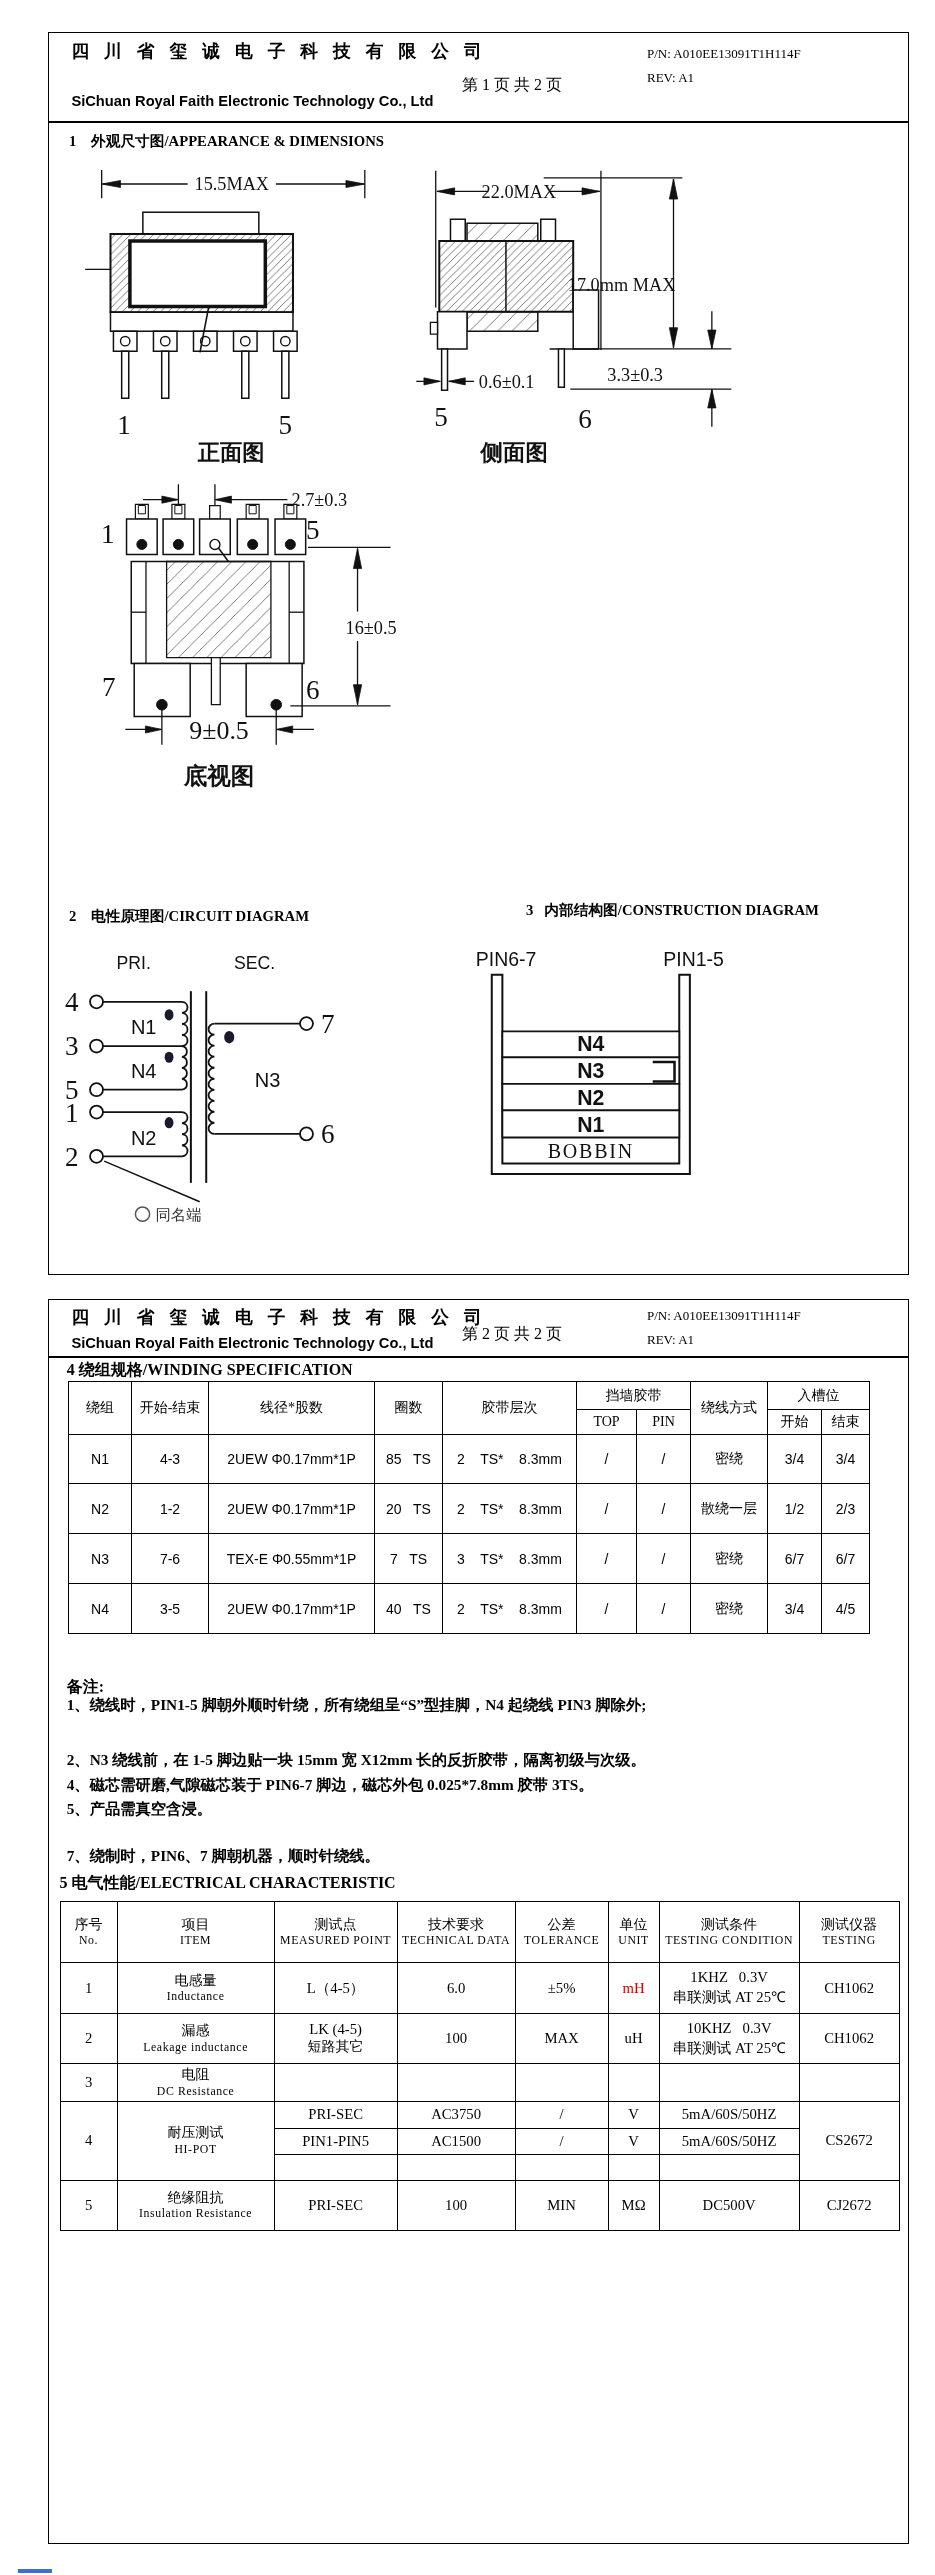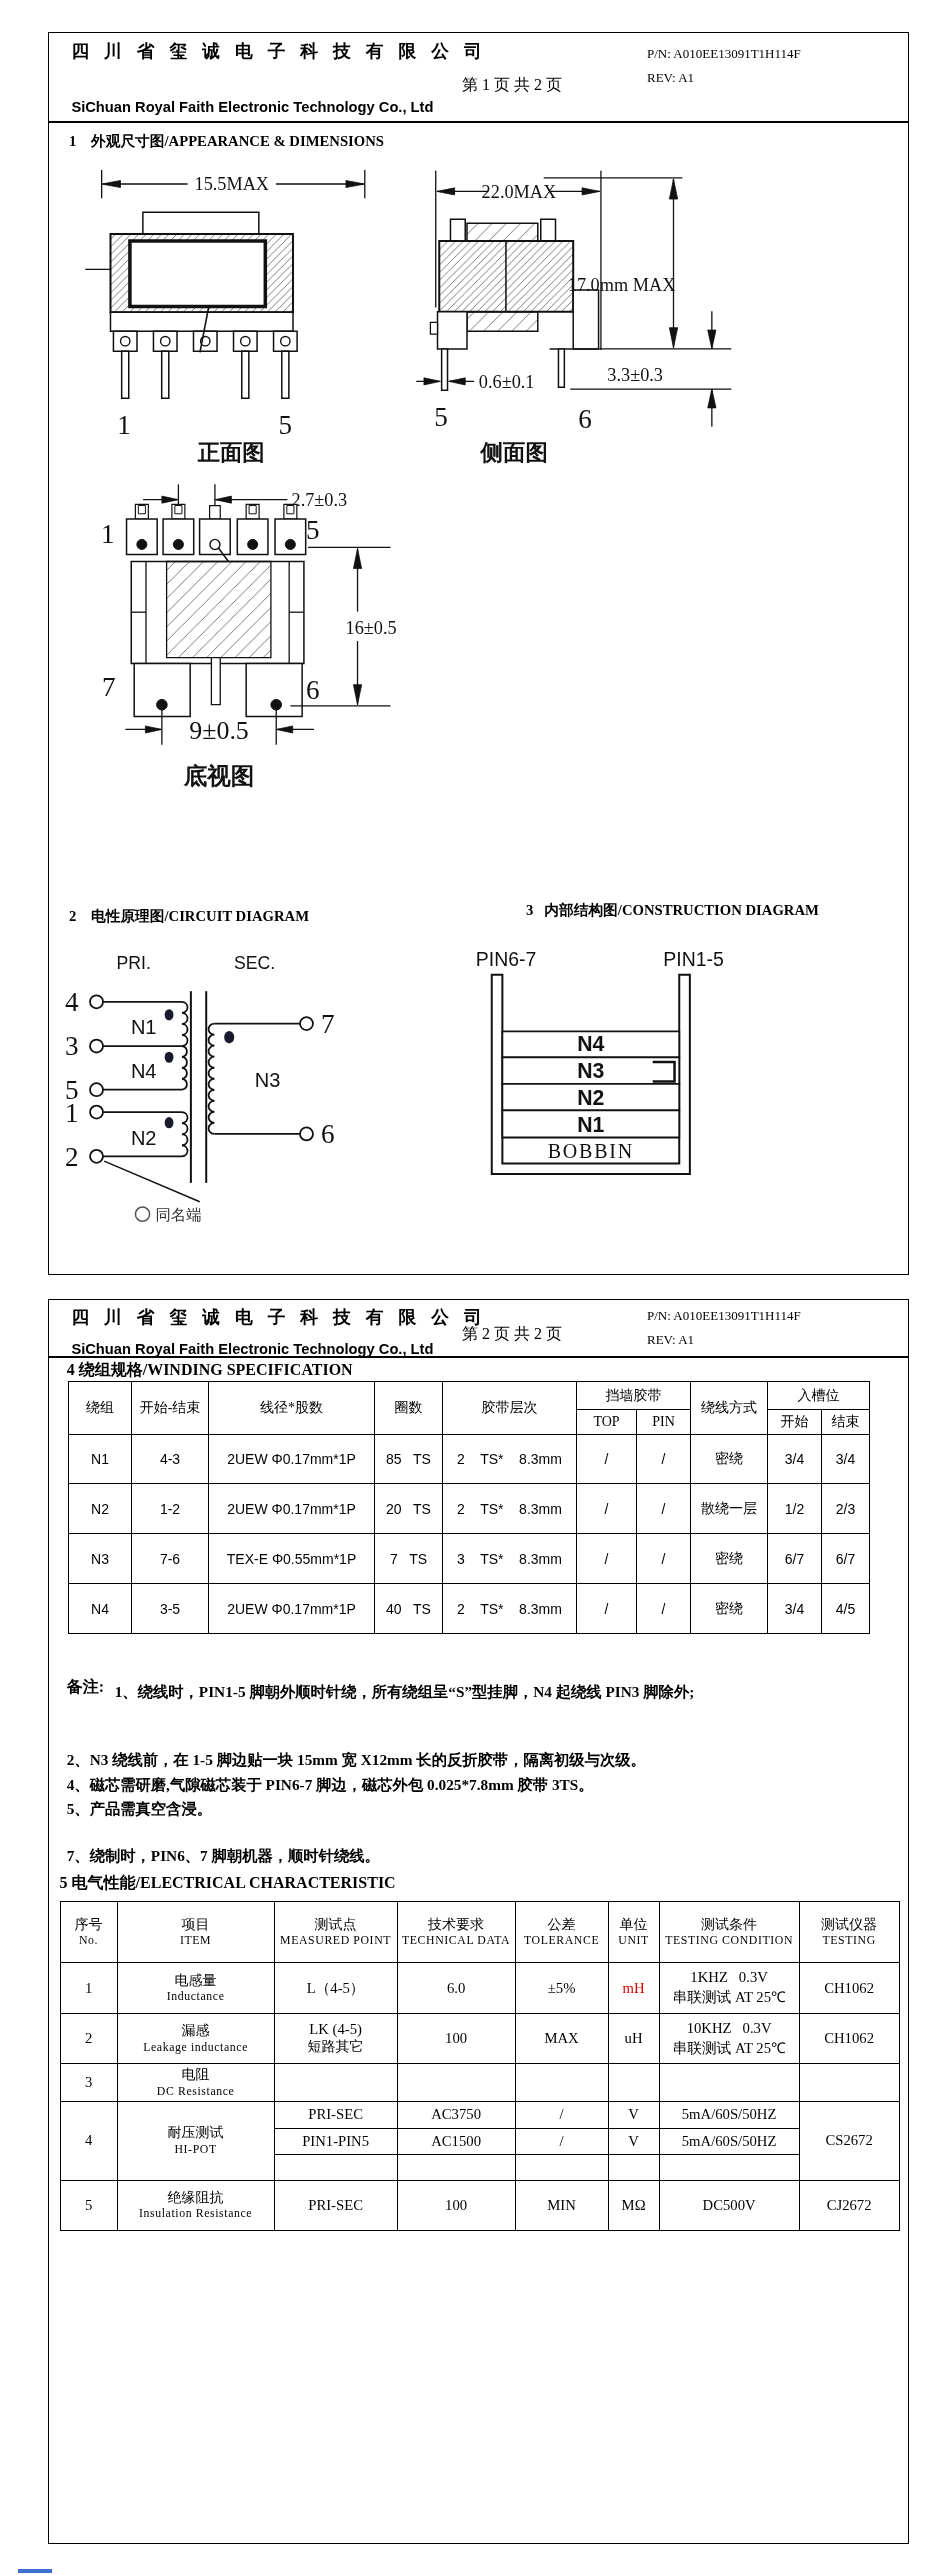--- a/index.html
+++ b/index.html
@@ -6,21 +6,21 @@
   body {
     width:935px; height:2576px; position:relative;
     background:#ffffff; color:#000;
     font-family:"Liberation Serif", serif;
   }
   .page { position:absolute; left:48px; width:859px; border:1.2px solid #000; background:#fff; }
   #page1 { top:32px;  height:1241px; }
   #page2 { top:1299px; height:1243px; }
   .abs { position:absolute; }
   .company-cn { font-size:17.7px; font-weight:bold; letter-spacing:5.3px; white-space:nowrap; }
-  .company-en { font-size:14.7px; font-weight:bold; font-family:"Liberation Sans", sans-serif; white-space:nowrap;margin-top:6px; }
+  .company-en { font-size:14.7px; font-weight:bold; font-family:"Liberation Sans", sans-serif; white-space:nowrap; }
   .pageind { font-size:16px; white-space:nowrap; }
   .pnrev  { font-size:13px; white-space:nowrap; }
   .divider { position:absolute; left:0; right:0; height:1.8px; background:#000; }
   .sec-title { font-size:14.7px; font-weight:bold; white-space:pre; }
   .notes-title { font-size:16px; font-weight:600; }
   .note-item { font-size:15.3px; font-weight:600; line-height:23.6px; white-space:nowrap; }
   svg { position:absolute; overflow:visible; }
   svg text { font-family:"Liberation Serif", serif; fill:#111; }
   svg line, svg path, svg rect, svg circle, svg polyline { vector-effect:non-scaling-stroke; }
   .dimtxt { font-size:31px; }
@@ -386,21 +386,21 @@
         <td class="vcell">/</td>
         <td class="vcell">/</td>
         <td class="hcell">密绕</td>
         <td class="vcell">3/4</td>
         <td class="vcell">4/5</td>
       </tr>
     </tbody>
   </table>
 
   <div class="abs notes-title" style="left:17.7px; top:377px;">备注:</div>
-  <div class="abs note-item" style="left:17.7px; top:380px;margin-left:48px;">1、绕线时，PIN1-5 脚朝外顺时针绕，所有绕组呈“S”型挂脚，N4 起绕线 PIN3 脚除外;</div>
+  <div class="abs note-item" style="left:17.7px; top:393px;">1、绕线时，PIN1-5 脚朝外顺时针绕，所有绕组呈“S”型挂脚，N4 起绕线 PIN3 脚除外;</div>
   <div class="abs note-item" style="left:17.7px; top:448px;">2、N3 绕线前，在 1-5 脚边贴一块 15mm 宽 X12mm 长的反折胶带，隔离初级与次级。</div>
   <div class="abs note-item" style="left:17.7px; top:473px;">4、磁芯需研磨,气隙磁芯装于 PIN6-7 脚边，磁芯外包 0.025*7.8mm 胶带 3TS。</div>
   <div class="abs note-item" style="left:17.7px; top:497px;">5、产品需真空含浸。</div>
   <div class="abs note-item" style="left:17.7px; top:544px;">7、绕制时，PIN6、7 脚朝机器，顺时针绕线。</div>
 
   <div class="abs sec-title" style="left:10.6px; top:573px; font-size:16px;">5 电气性能/ELECTRICAL CHARACTERISTIC</div>
 
   <table class="etable" style="left:10.6px; top:601px; width:839px;">
     <colgroup>
       <col style="width:57px">

